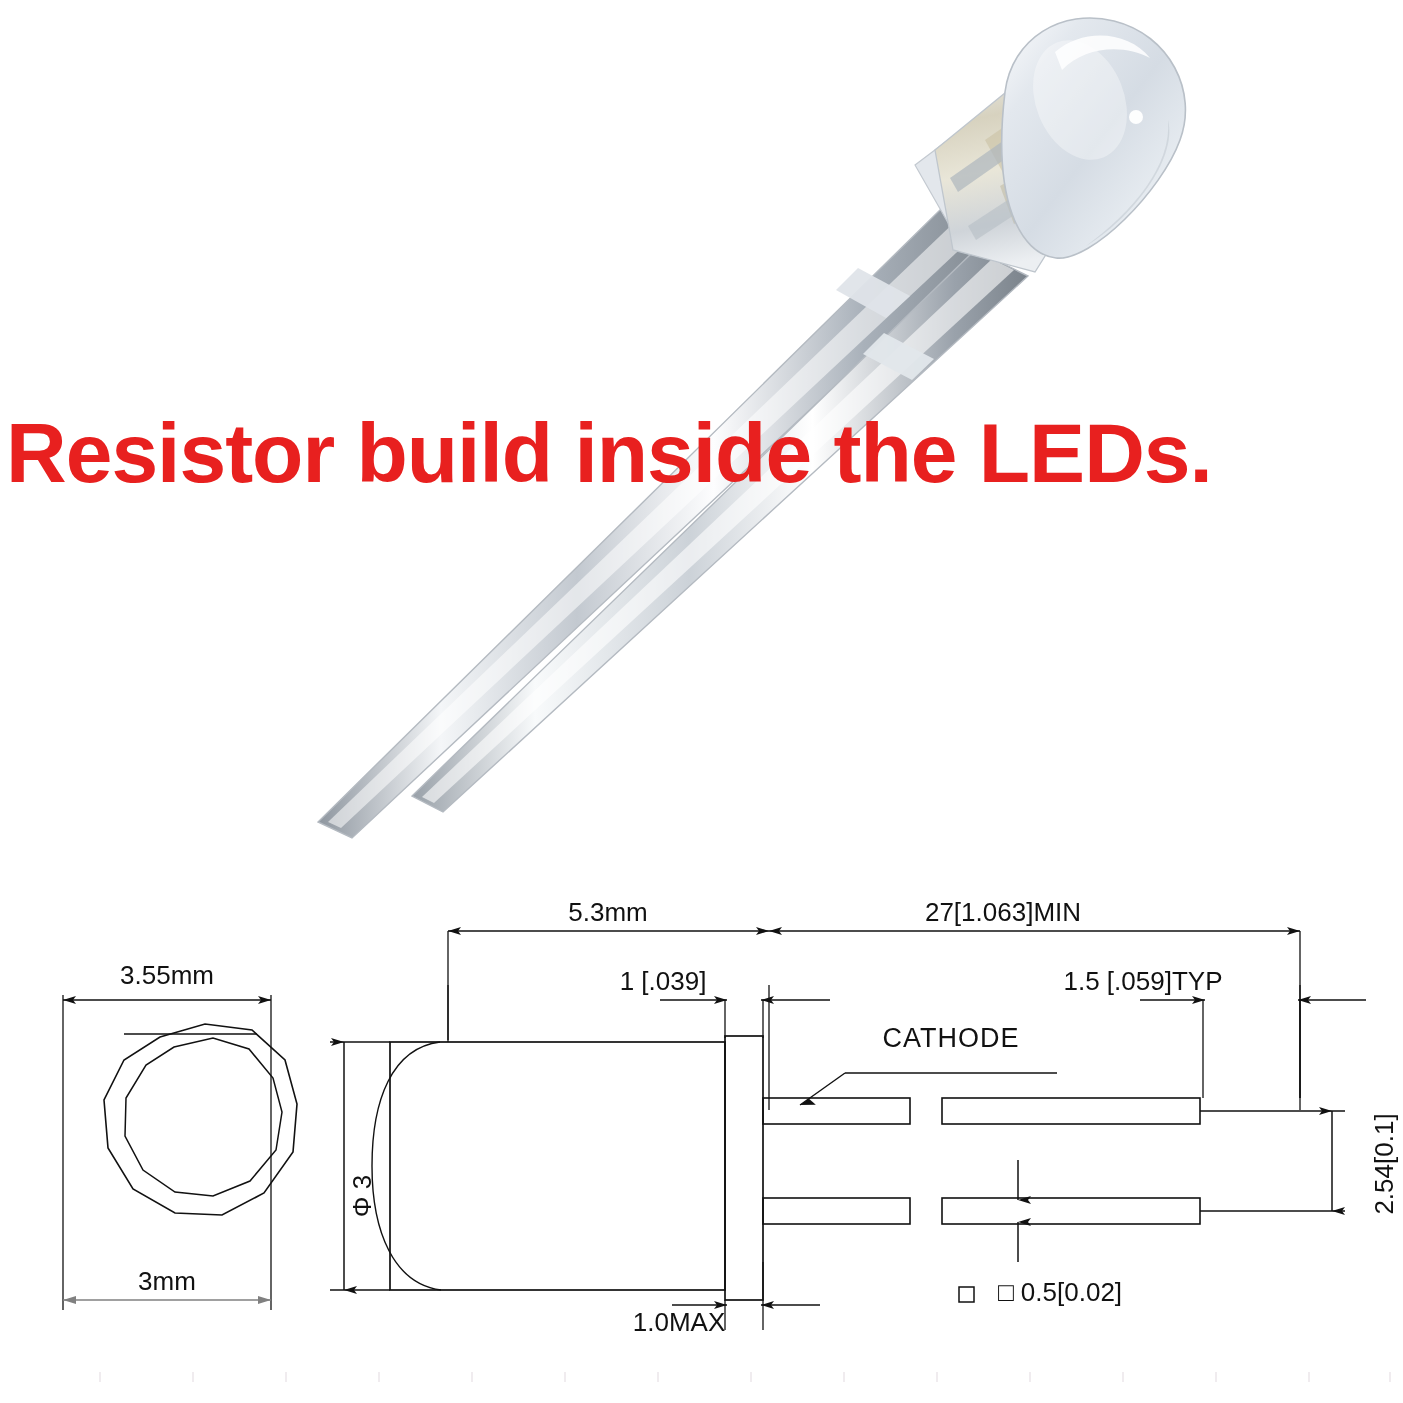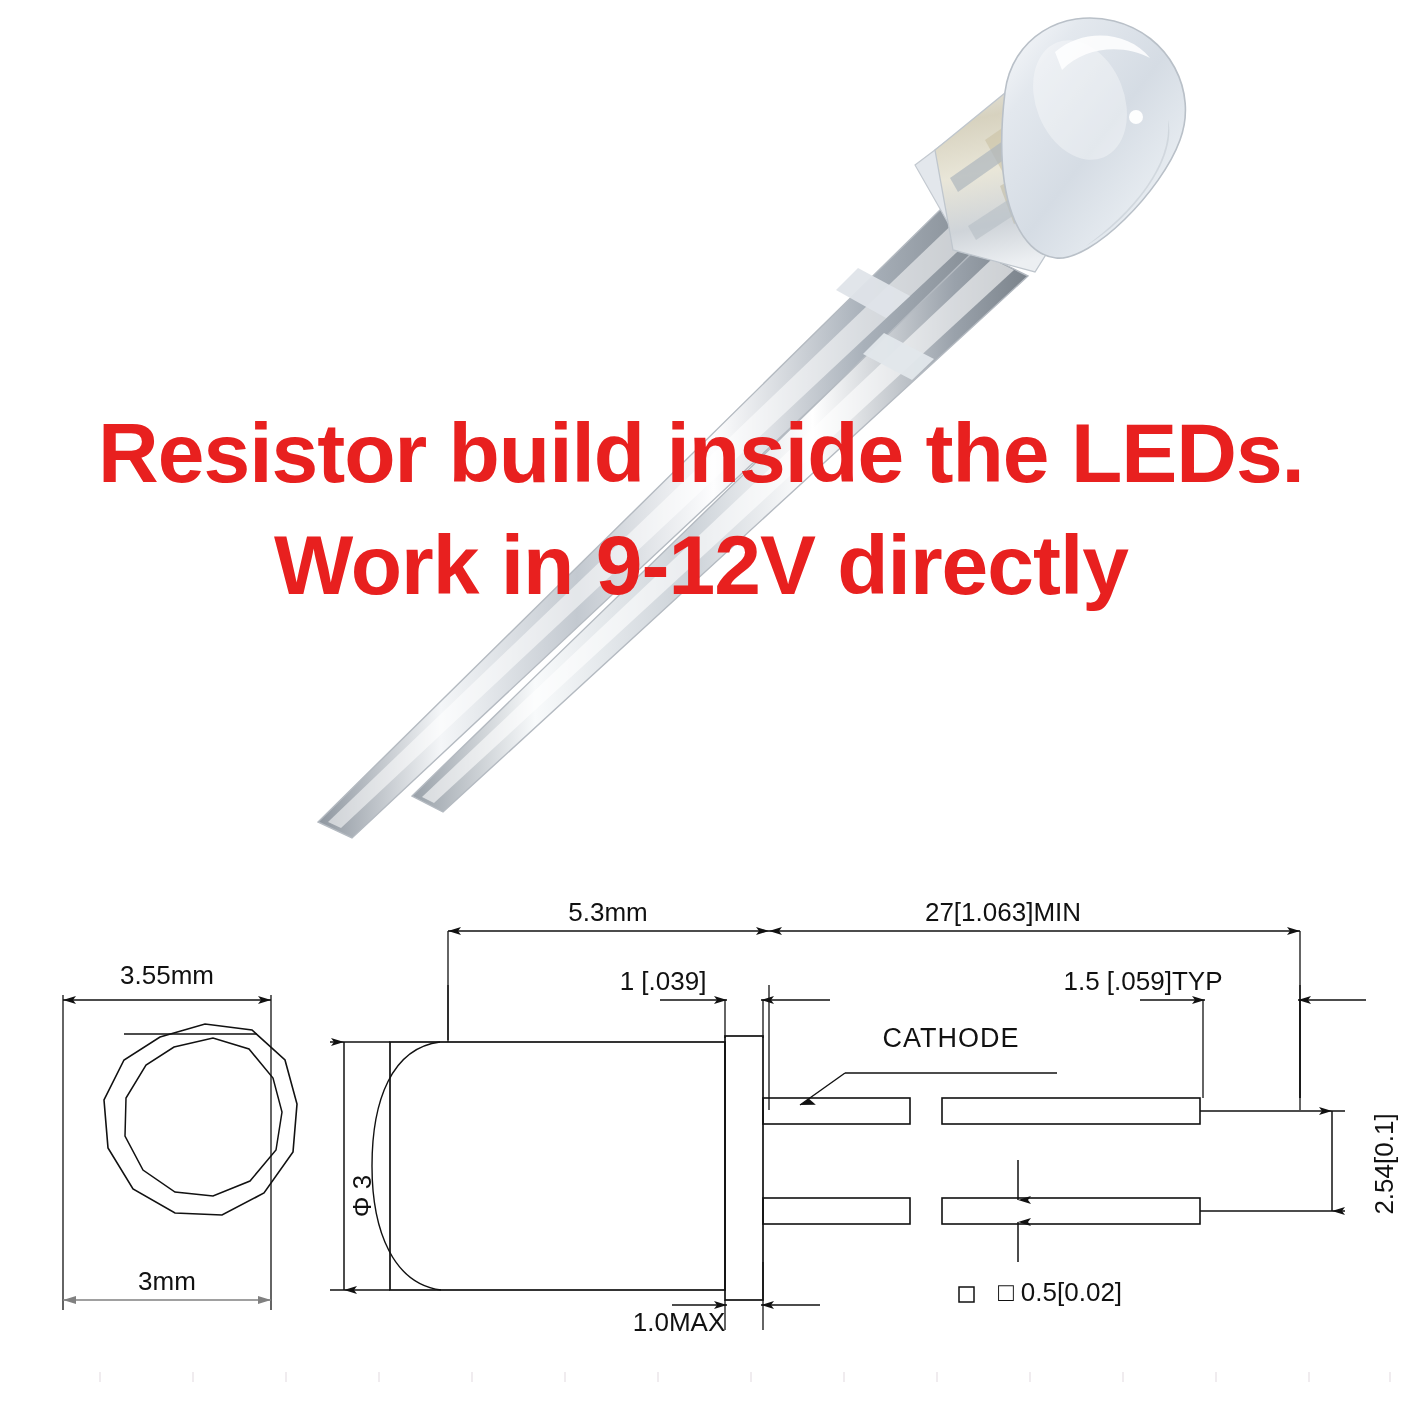--- a/index.html
+++ b/index.html
@@ -1,17 +1,17 @@
 <!DOCTYPE html>
 <html><head>
 <meta charset="utf-8">
 <style>
   html,body{margin:0;padding:0;background:#ffffff;}
   body{width:1403px;height:1403px;overflow:hidden;font-family:"Liberation Sans",sans-serif;}
-  #root{position:relative;width:1403px;height:1403px;background:#fde047;text-align:center;}
+  #root{position:relative;width:1403px;height:1403px;background:#fde047;}
 
   
   .photo{position:absolute;left:0;top:0;width:1403px;height:880px;overflow:hidden;}
 
   
   .promo{position:absolute;left:6px;top:398px;width:1390px;z-index:40;
          color:#e8201f;font-weight:700;font-size:84px;line-height:1.33;
          letter-spacing:-1px;font-family:"Liberation Sans",sans-serif;
          white-space:nowrap;}
   .promo .l2{display:block;}
@@ -106,21 +106,20 @@
         <path d="M1055,52 C1082,28 1128,30 1150,58 C1124,44 1085,46 1062,70 Z" fill="#ffffff" opacity="0.85"></path>
         <ellipse cx="1080" cy="100" rx="44" ry="62" fill="#ffffff" opacity="0.35" transform="rotate(-22 1080 100)"></ellipse>
         <circle cx="1136" cy="117" r="7" fill="#ffffff" opacity="0.95"></circle>
         <path d="M1168,120 C1178,160 1130,220 1086,246 C1132,212 1172,166 1168,120 Z" fill="#aeb7c0" opacity="0.35"></path>
       </g>
     </svg>
   </div>
 
   <div class="promo">
     <span>Resistor build inside the LEDs.</span>
-    <span class="l2">Work in 9-12V directly</span>
   </div>
 
   <div class="draw">
     <svg width="1403" height="523" viewBox="0 880 1403 523">
       <defs>
         <marker id="arrR" markerWidth="14" markerHeight="10" refX="13" refY="5" orient="auto" markerUnits="userSpaceOnUse">
           <path d="M0,1 L13,5 L0,9 L3,5 Z" fill="#111"></path>
         </marker>
         <marker id="arrL" markerWidth="14" markerHeight="10" refX="1" refY="5" orient="auto" markerUnits="userSpaceOnUse">
           <path d="M14,1 L1,5 L14,9 L11,5 Z" fill="#111"></path>

